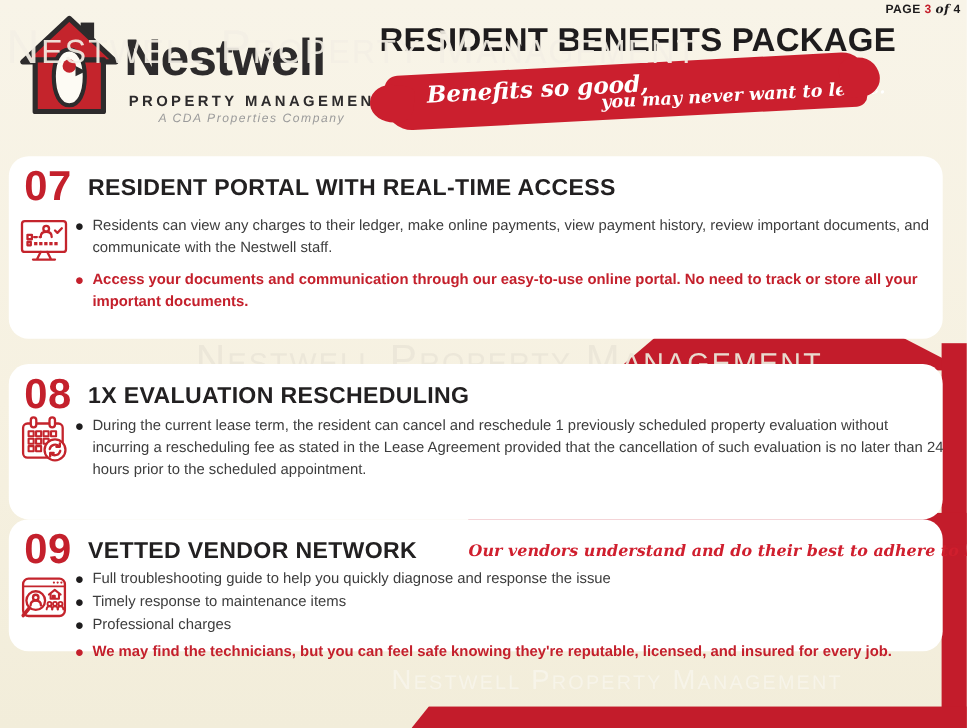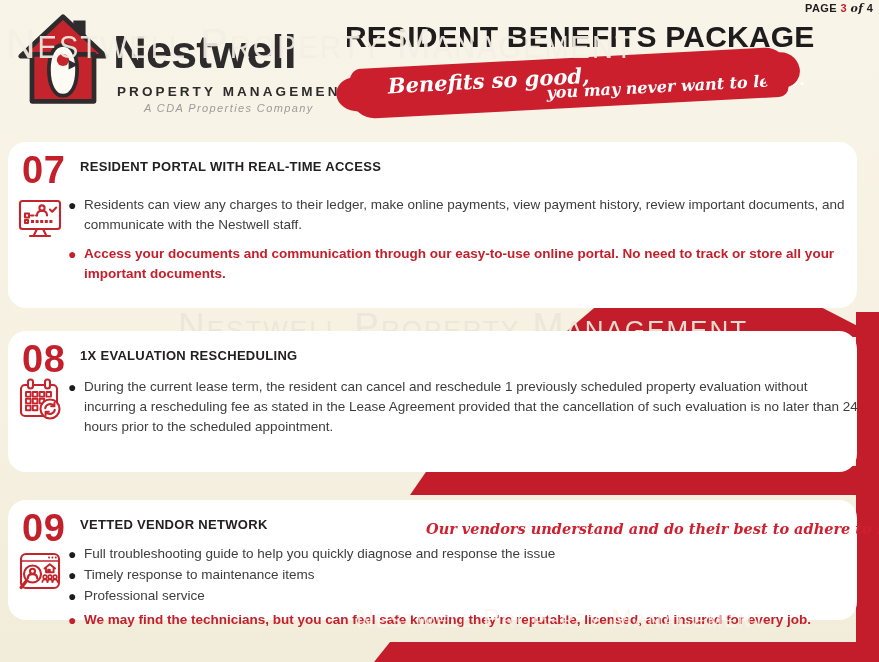--- a/index.html
+++ b/index.html
@@ -35,23 +35,23 @@
   .banner{position:absolute; left:350px; top:58px; width:438px; height:50px; z-index:3;
     background:#cb1f2e; transform:rotate(-3deg); border-radius:12px 22px 10px 24px;}
   .banner::before{content:""; position:absolute; left:-14px; top:8px; width:40px; height:34px; background:#cb1f2e; border-radius:50% 20% 40% 50%; transform:rotate(9deg);}
   .banner::after{content:""; position:absolute; right:-12px; top:5px; width:36px; height:36px; background:#cb1f2e; border-radius:30% 55% 45% 30%; transform:rotate(-8deg);}
   .banner .line1{position:absolute; left:38px; top:6px; color:#fff; font-family:"DejaVu Serif",serif; font-style:italic; font-weight:bold; font-size:21px; white-space:nowrap;}
   .banner .line2{position:absolute; left:196px; top:24px; color:#fff; font-family:"DejaVu Serif",serif; font-style:italic; font-weight:bold; font-size:16px; white-space:nowrap;}
   
   .card{position:absolute; left:8px; width:849px; background:#ffffff; border-radius:18px; z-index:3;}
   .card07{top:142px; height:166px;}
   .card08{top:331px; height:141px;}
-  .card09{top:500px; height:120px;}
+  .card09{top:472px; height:120px;}
   .sec-number{position:absolute; left:14px; top:7px; font-size:38px; font-weight:800; color:#c4202c; letter-spacing:.5px;}
-  .sec-title{position:absolute; left:72px; top:17px; font-size:13px; font-weight:800; color:#222021; letter-spacing:.3px; white-space:nowrap;}
+  .sec-title{position:absolute; left:72px; top:17px; font-size:21px; font-weight:800; color:#222021; letter-spacing:.3px; white-space:nowrap;}
   .sec-icon{position:absolute; left:8px;}
   .bullets{position:absolute; left:60px; width:792px;}
   .bullet{display:flex; align-items:flex-start; font-size:13.5px; line-height:20px; color:#3d3d3d; margin-bottom:9px;}
   .bullet:last-child{margin-bottom:0;}
   .bullet .dot{width:16px; flex:0 0 16px; font-size:14px; line-height:20px; color:#1e1c1d;}
   .bullet.highlight{color:#c4202c; font-weight:bold;}
   .bullet.highlight .dot{color:#c4202c;}
   .bullet.tight{margin-bottom:1px;}
   .sec-note{position:absolute; left:418px; top:20px; font-size:14.5px; color:#d01f2e; font-family:"DejaVu Serif",serif; font-style:italic; font-weight:bold; white-space:nowrap;}
   svg{display:block;}
@@ -198,21 +198,21 @@
       <div class="bullet tight">
         <span class="dot">●</span>
         <span>Full troubleshooting guide to help you quickly diagnose and response the issue</span>
       </div>
       <div class="bullet tight">
         <span class="dot">●</span>
         <span>Timely response to maintenance items</span>
       </div>
       <div class="bullet tight">
         <span class="dot">●</span>
-        <span>Professional service</span>
+        <span>Professional charges</span>
       </div>
       <div class="bullet highlight" style="margin-top:4px;">
         <span class="dot">●</span>
         <span>We may find the technicians, but you can feel safe knowing they're reputable, licensed, and insured for every job.</span>
       </div>
     </div>
   </div>
 
 </div>
 

